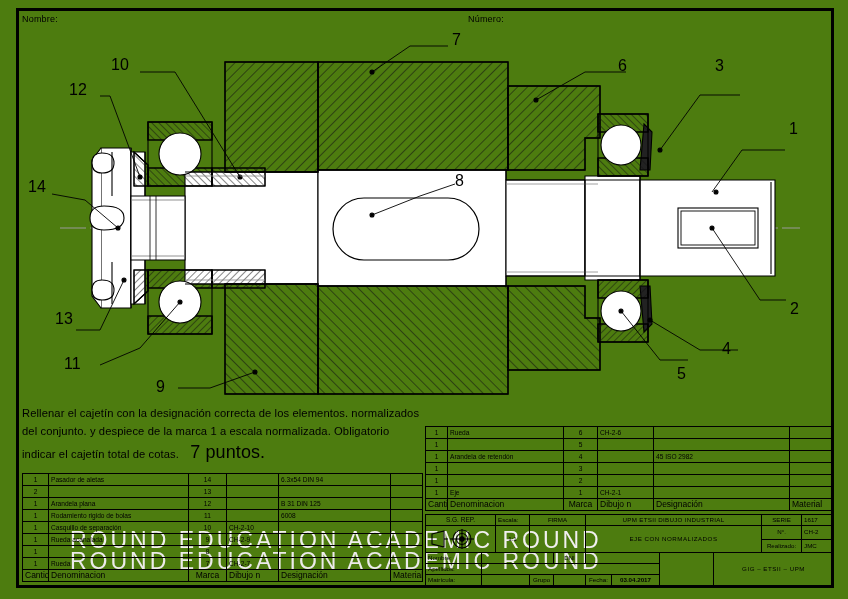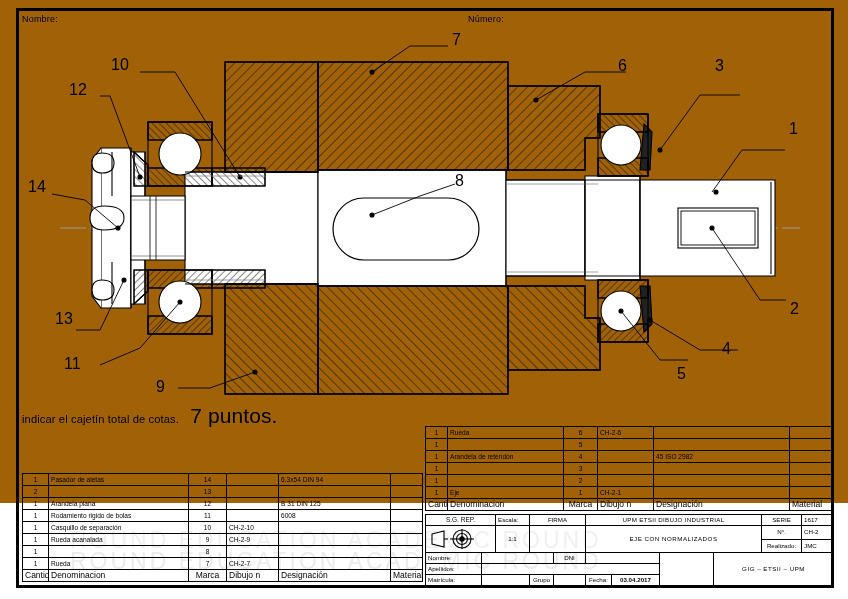--- a/index.html
+++ b/index.html
@@ -1,25 +1,25 @@
 <!DOCTYPE html>
 <html><head>
 <meta charset="utf-8">
 <style>
   html,body{margin:0;padding:0;background:#ffffff;}
   body{width:848px;height:599px;overflow:hidden;
        font-family:"Liberation Sans","DejaVu Sans",sans-serif;color:#000;}
-  #sheet{position:relative;width:848px;height:503px;background:#a16207;}
+  #sheet{position:relative;width:848px;height:599px;background:#4d7c0f;}
   .frame{position:absolute;left:16px;top:8px;width:818px;height:580px;border:2px solid #000;box-sizing:border-box;}
   .frame-inner{position:absolute;left:18px;top:10px;width:814px;height:576px;border:1px solid #000;box-sizing:border-box;}
   .hdrlabel{position:absolute;font-size:9px;letter-spacing:.2px;}
   svg.dwg{position:absolute;left:0;top:0;width:848px;height:599px;pointer-events:none;}
   .leadnum{position:absolute;font-size:16px;font-weight:400;font-family:"Liberation Sans",sans-serif;}
   .note{position:absolute;left:22px;top:404px;width:410px;font-size:11.2px;line-height:18px;letter-spacing:.1px;}
-  .note .big{font-size:21px;}
+  .note .big{font-size:18px;}
   
   table{border-collapse:collapse;position:absolute;table-layout:fixed;}
   table td{border:1px solid #000;font-size:6.6px;padding:0 2px;height:11px;
            overflow:hidden;white-space:nowrap;line-height:11px;}
   .ctr{text-align:center;}
   .hdrow td{font-size:8.5px;font-weight:400;}
   #bom-left{left:22px;top:473px;width:400px;}
   #bom-right{left:425px;top:426px;width:408px;}
   
   #tb{position:absolute;left:425px;top:514px;width:408px;}
@@ -215,20 +215,22 @@
   <div class="leadnum" style="left:452px;top:31px;">7</div>
   <div class="leadnum" style="left:455px;top:172px;">8</div>
   <div class="leadnum" style="left:156px;top:378px;">9</div>
   <div class="leadnum" style="left:111px;top:56px;">10</div>
   <div class="leadnum" style="left:64px;top:355px;">11</div>
   <div class="leadnum" style="left:69px;top:81px;">12</div>
   <div class="leadnum" style="left:55px;top:310px;">13</div>
   <div class="leadnum" style="left:28px;top:178px;">14</div>
 
   <div class="note">
+    <div>Rellenar el cajetín con la designación correcta de los elementos. normalizados</div>
+    <div>del conjunto. y  despiece de la marca 1 a escala normalizada.  Obligatorio</div>
     <div style="margin-top:3px;">
       <span>indicar el cajetín total de cotas.</span>
       <span class="big" style="margin-left:8px;">7 puntos.</span>
     </div>
   </div>
 
   <div class="wm wm2">ROUND EDUCATION ACADEMIC ROUND</div>
   <div class="wm">ROUND EDUCATION ACADEMIC ROUND</div>
 
   <table id="bom-left">

